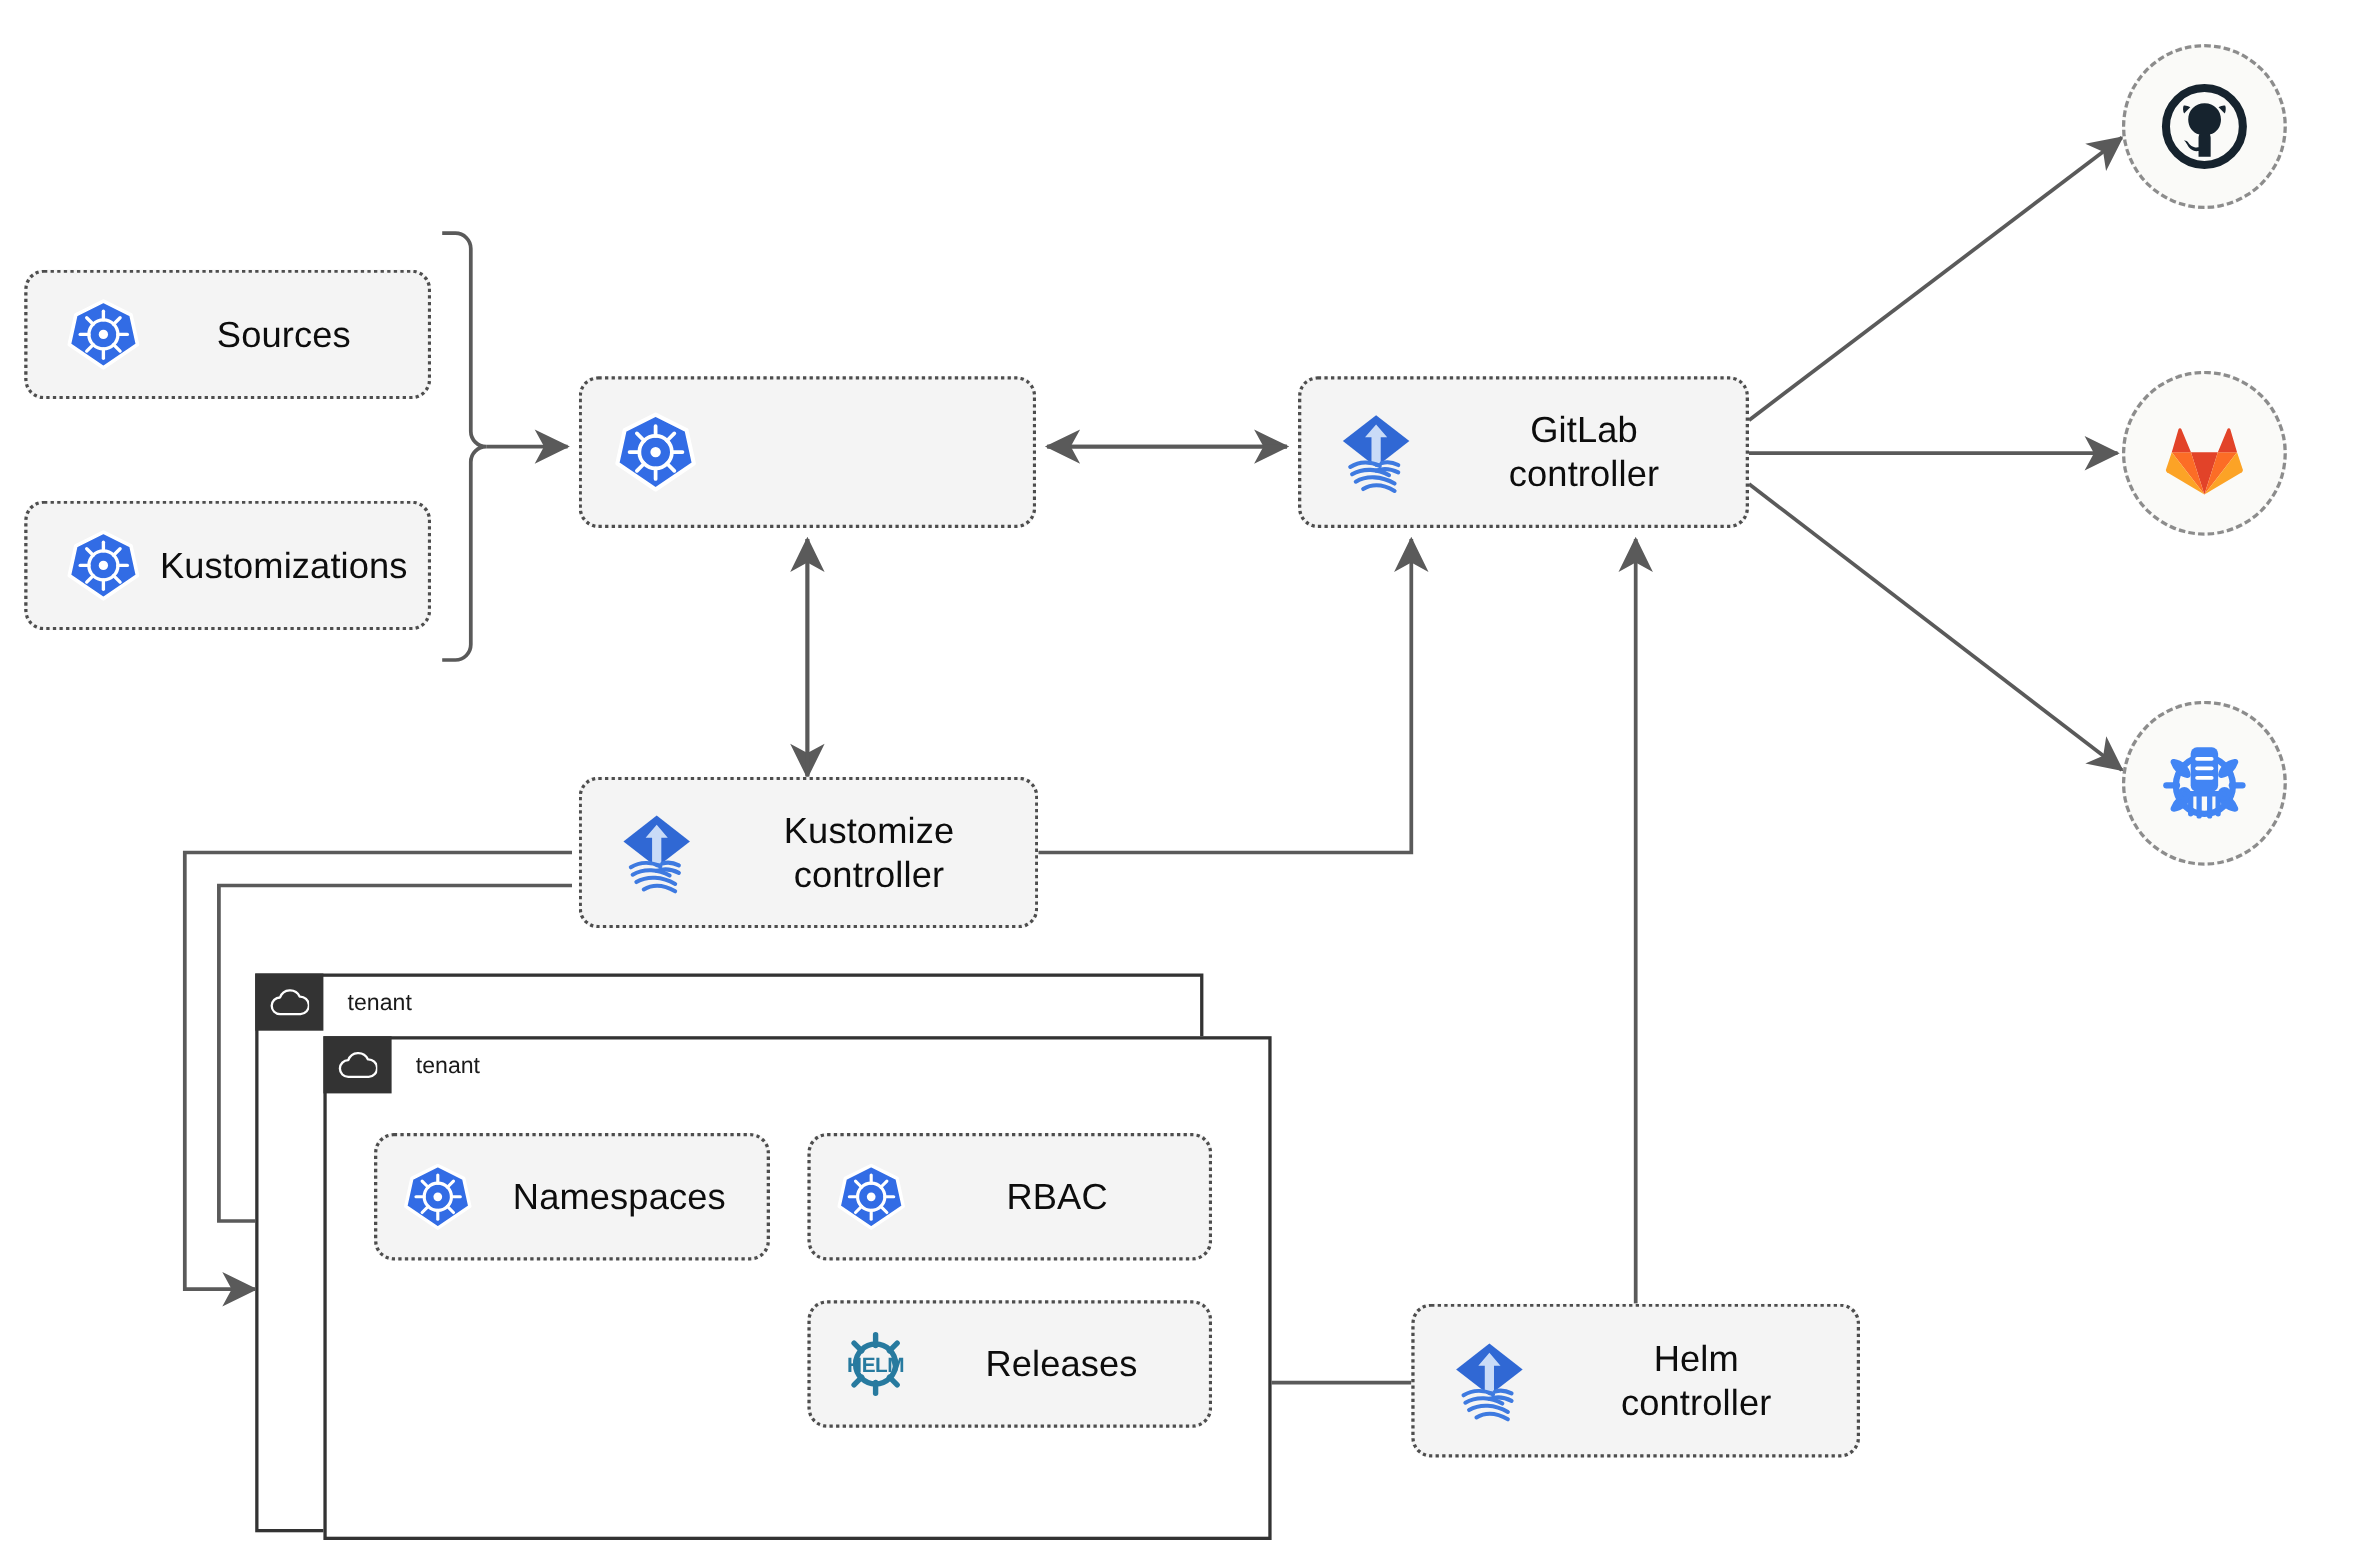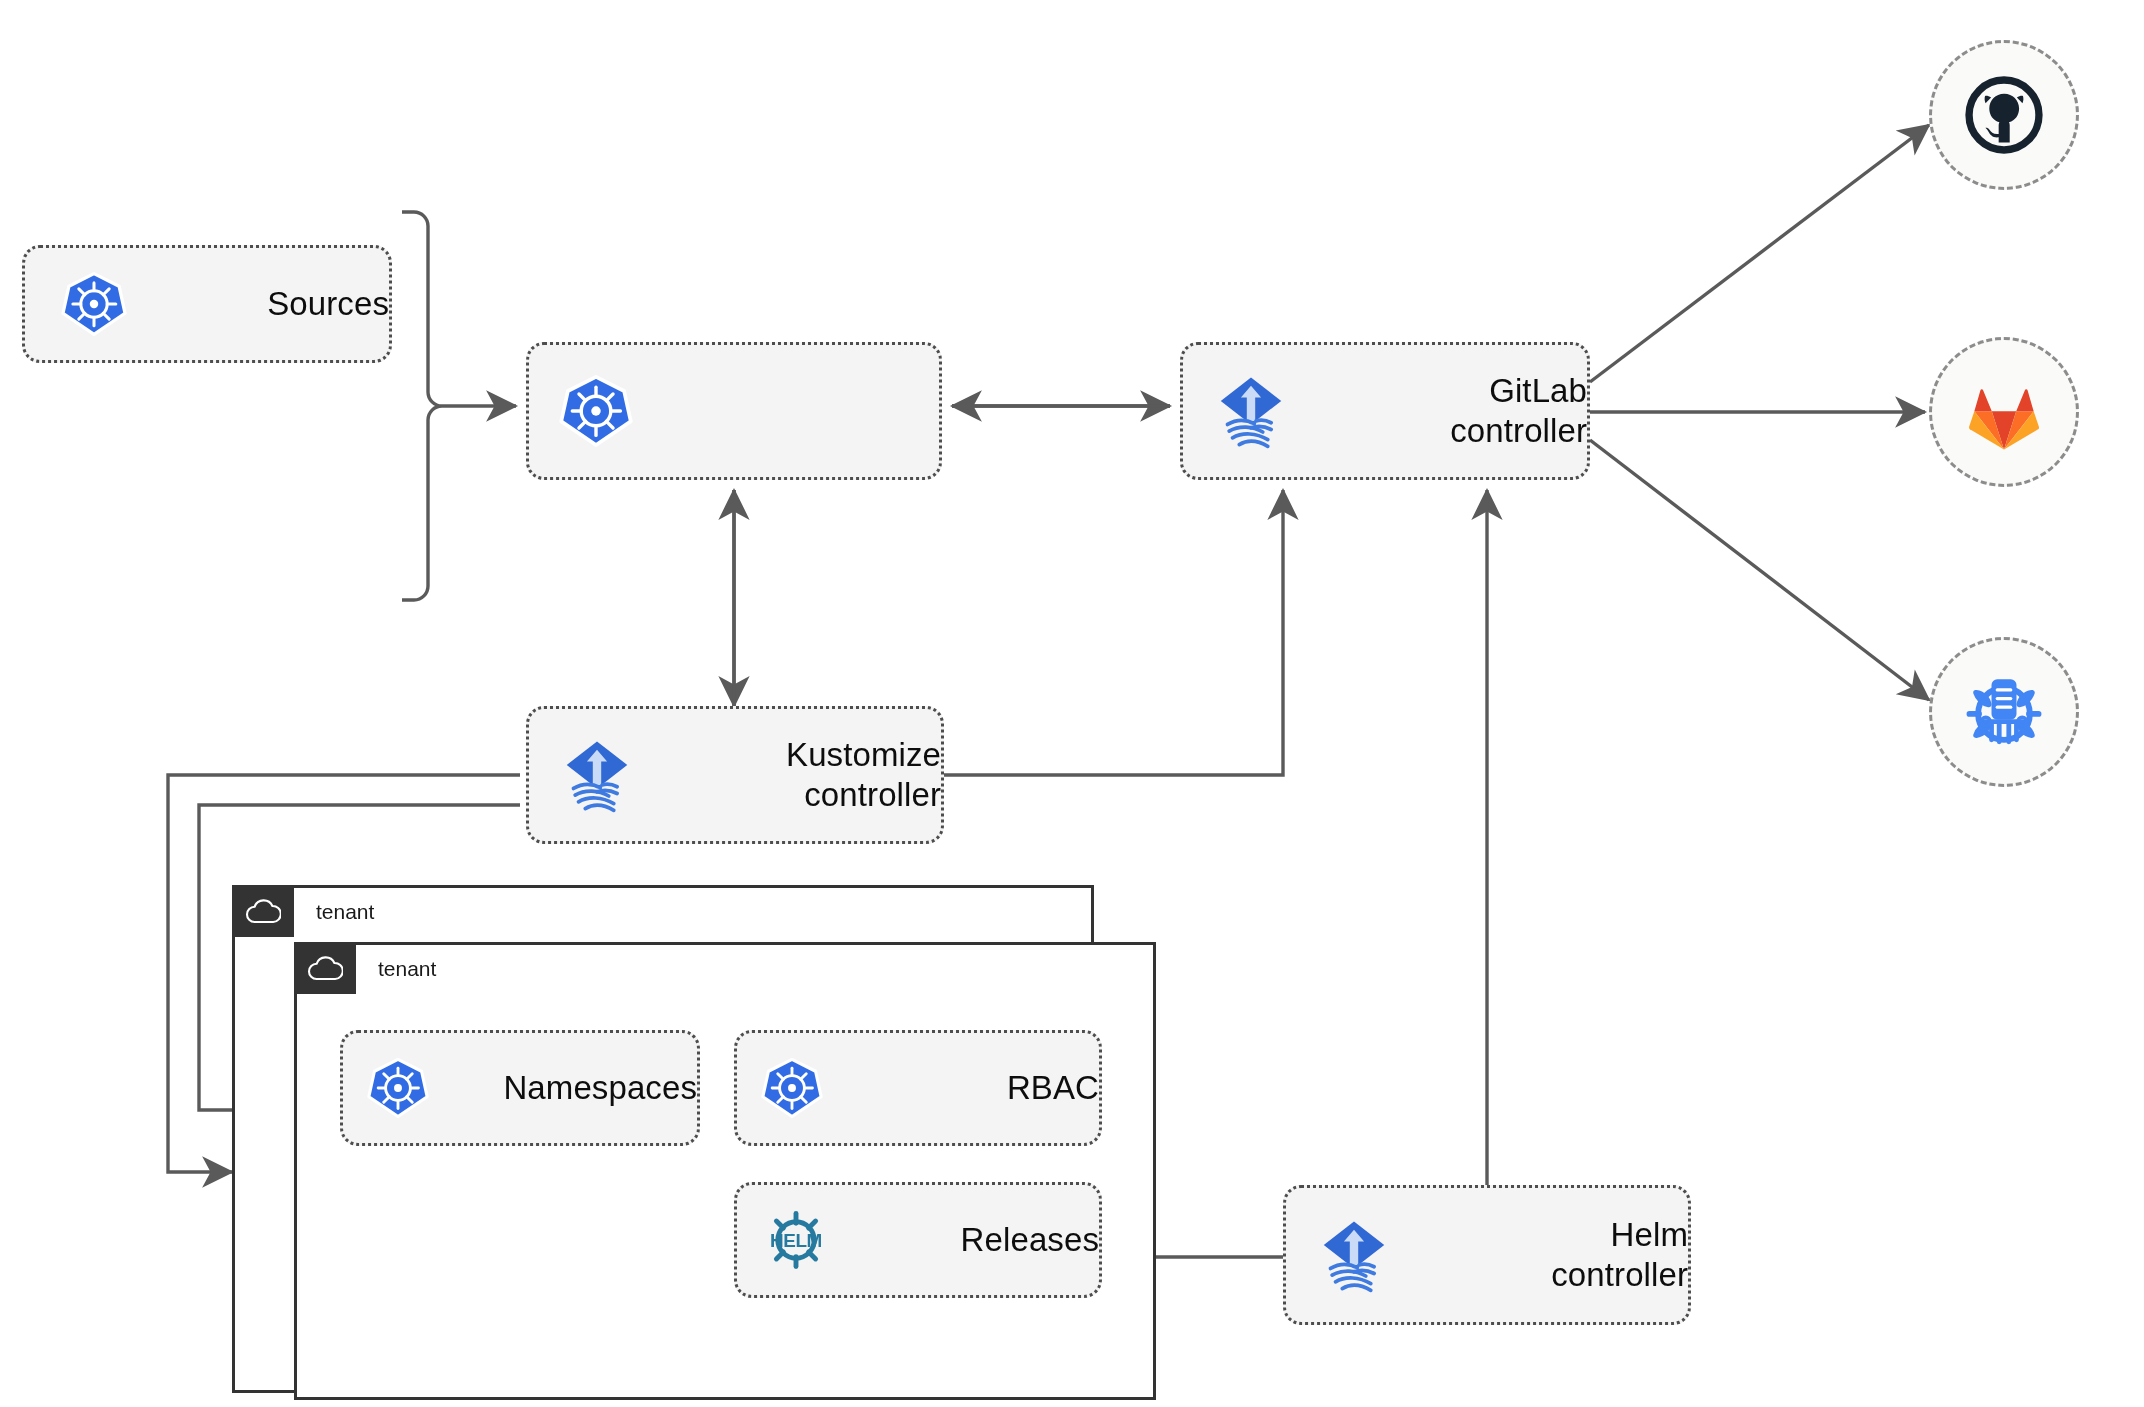--- a/index.html
+++ b/index.html
@@ -13,21 +13,21 @@
     background:#f4f4f4;
     border:3px dotted #4d4d4d;
     border-radius:18px;
     display:flex;
     align-items:center;
     box-sizing:border-box;
   }
   .node .ico{flex:0 0 auto;display:flex;align-items:center;justify-content:center;}
   .node .lbl{
     flex:1 1 auto;
-    text-align:right;
+    text-align:center;
     color:#0d0d0d;
     font-size:33px;
     line-height:1.22;
     letter-spacing:.1px;
     white-space:pre-line;
   }
 
   
   .tenant{position:absolute;background:#ffffff;border:3px solid #333333;box-sizing:border-box;}
   .tenant-hd{position:absolute;left:-3px;top:-3px;height:52px;display:flex;align-items:center;}
@@ -133,20 +133,40 @@
           <line x1="64" y1="64" x2="73" y2="73"></line>
           <line x1="73" y1="27" x2="64" y2="36"></line>
           <line x1="36" y1="64" x2="27" y2="73"></line>
         </g>
         <circle cx="50" cy="50" r="6.4" fill="#ffffff"></circle>
       </svg>
     </span>
     <span class="lbl">Sources</span>
   </div>
 
+  <div class="node" style="left:22px;top:455px;width:370px;height:118px;">
+    <span class="ico" style="margin-left:36px;">
+      <svg width="66" height="66" viewBox="0 0 100 100" aria-hidden="true">
+        <polygon points="50,4 88,23 97,64 50,96 3,64 12,23" fill="#326ce5" stroke="#ffffff" stroke-width="5" stroke-linejoin="round"></polygon>
+        <g stroke="#ffffff" stroke-width="4.6" fill="none" stroke-linecap="round">
+          <circle cx="50" cy="50" r="20"></circle>
+          <line x1="50" y1="18" x2="50" y2="30"></line>
+          <line x1="50" y1="70" x2="50" y2="83"></line>
+          <line x1="18" y1="50" x2="30" y2="50"></line>
+          <line x1="70" y1="50" x2="83" y2="50"></line>
+          <line x1="27" y1="27" x2="36" y2="36"></line>
+          <line x1="64" y1="64" x2="73" y2="73"></line>
+          <line x1="73" y1="27" x2="64" y2="36"></line>
+          <line x1="36" y1="64" x2="27" y2="73"></line>
+        </g>
+        <circle cx="50" cy="50" r="6.4" fill="#ffffff"></circle>
+      </svg>
+    </span>
+    <span class="lbl">Kustomizations</span>
+  </div>
 
   <div class="node" style="left:526px;top:342px;width:416px;height:138px;">
     <span class="ico" style="margin-left:30px;">
       <svg width="74" height="74" viewBox="0 0 100 100" aria-hidden="true">
         <polygon points="50,4 88,23 97,64 50,96 3,64 12,23" fill="#326ce5" stroke="#ffffff" stroke-width="5" stroke-linejoin="round"></polygon>
         <g stroke="#ffffff" stroke-width="4.6" fill="none" stroke-linecap="round">
           <circle cx="50" cy="50" r="20"></circle>
           <line x1="50" y1="18" x2="50" y2="30"></line>
           <line x1="50" y1="70" x2="50" y2="83"></line>
           <line x1="18" y1="50" x2="30" y2="50"></line>

